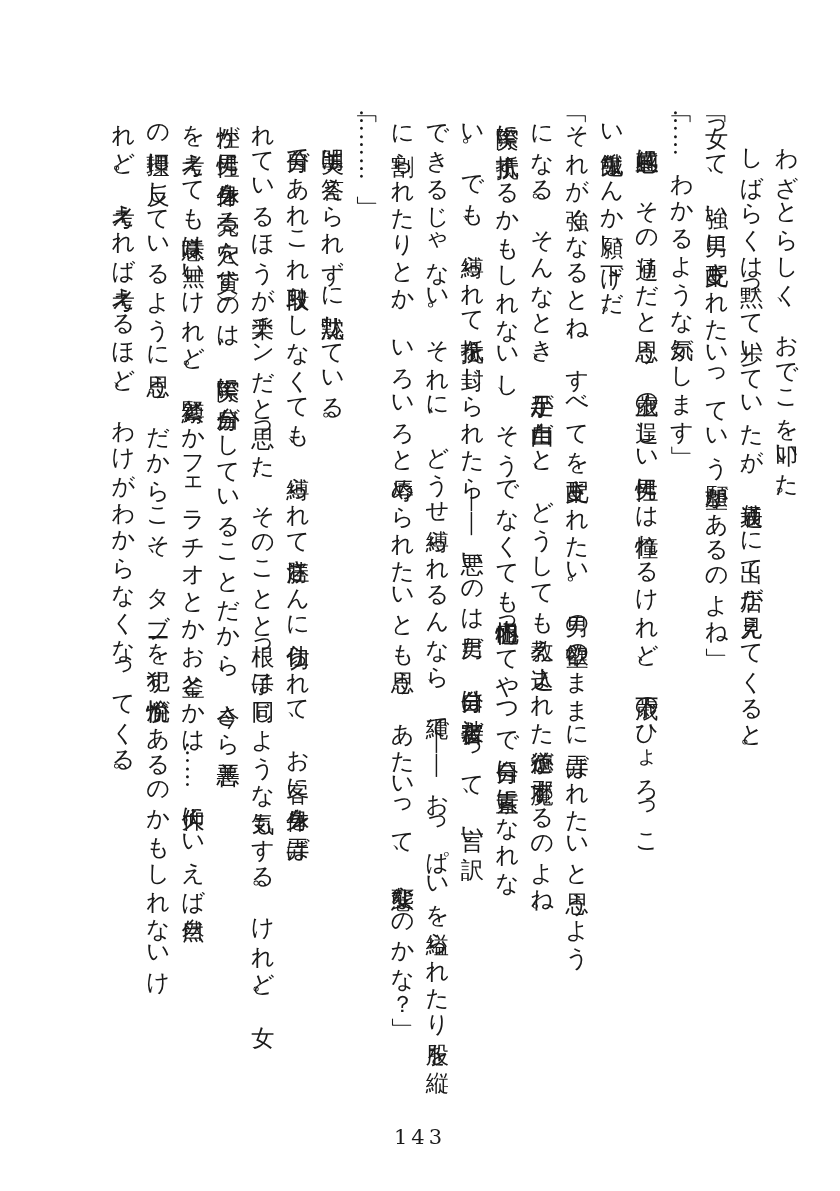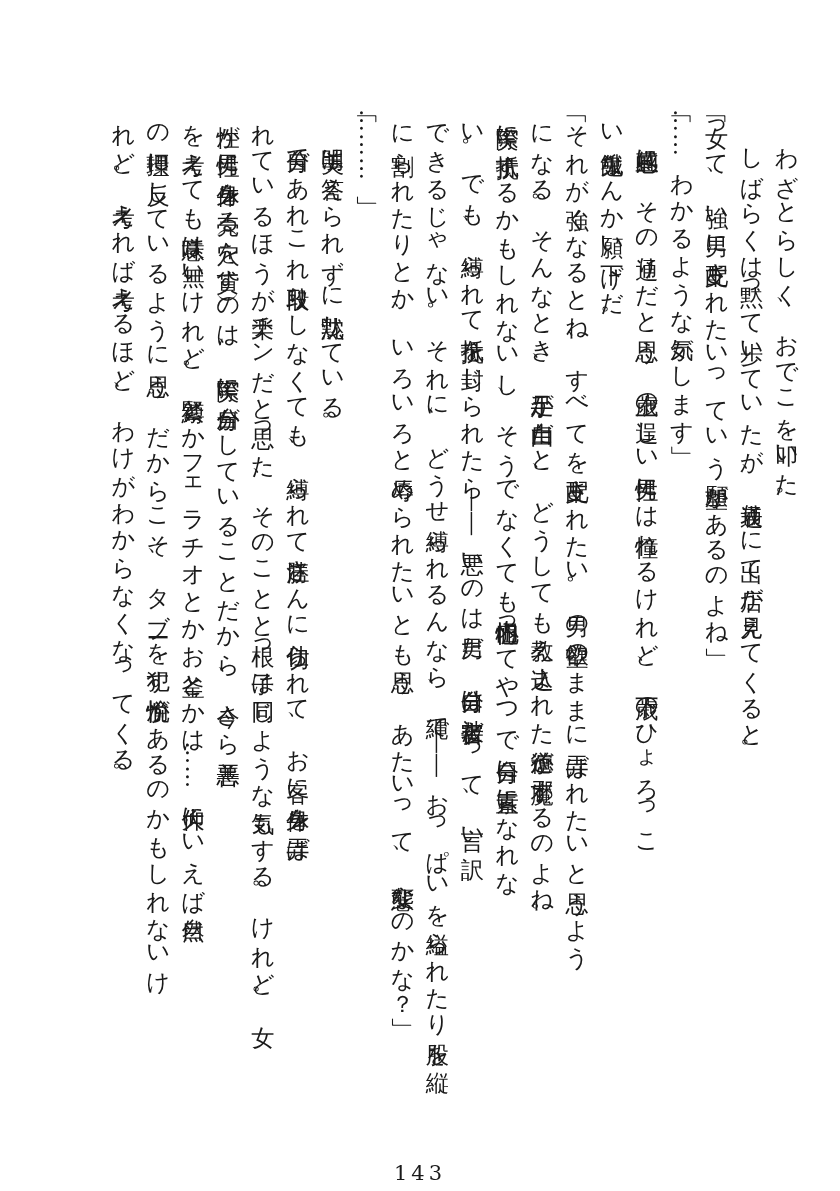--- a/index.html
+++ b/index.html
@@ -22,21 +22,20 @@
   .indent { padding-top: 1em; }
   .page-number {
     position: absolute;
     left: 0; right: 0;
     top: 1125px;
     text-align: center;
     font-family: "DejaVu Serif", "Liberation Serif", serif;
     font-size: 21px;
     letter-spacing: 4px;
     color: #1a1a1a;
-    margin-top: 36px;
   }
 </style>
 </head>
 <body>
 
 <div class="page">
   <div class="text-block">
     <span class="line indent">わざとらしく、おでこを叩いた。</span>
     <span class="line indent">しばらくは黙って歩いていたが、表通りに出て店が見えてくると。</span>
     <span class="line">「女って、強い男に支配されたいっていう願望があるのよね」</span>

